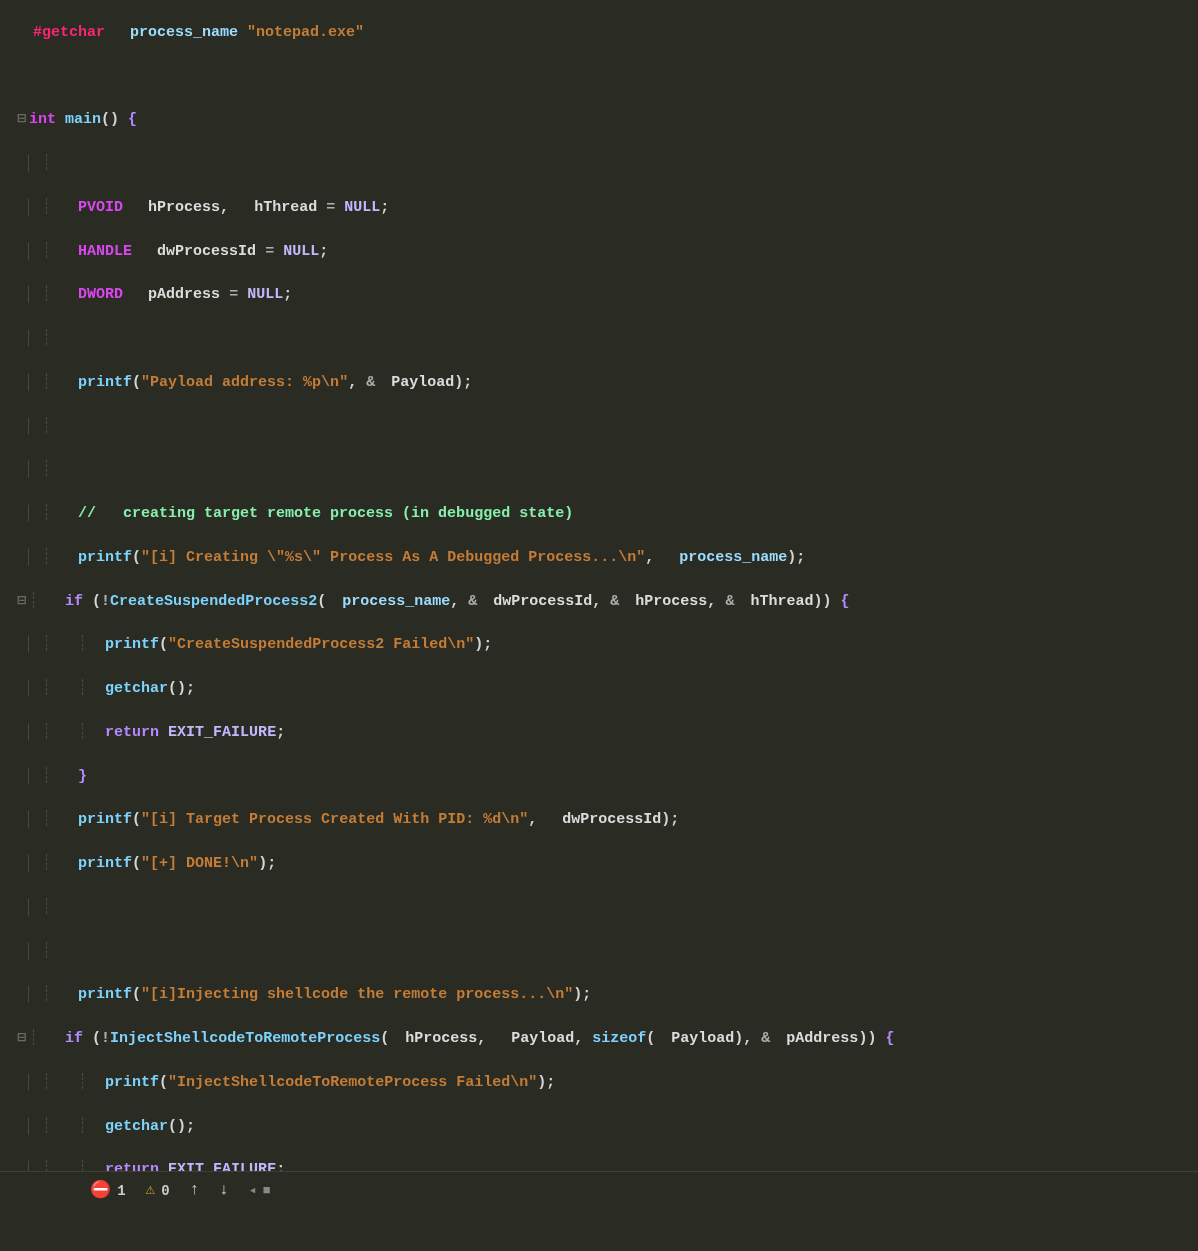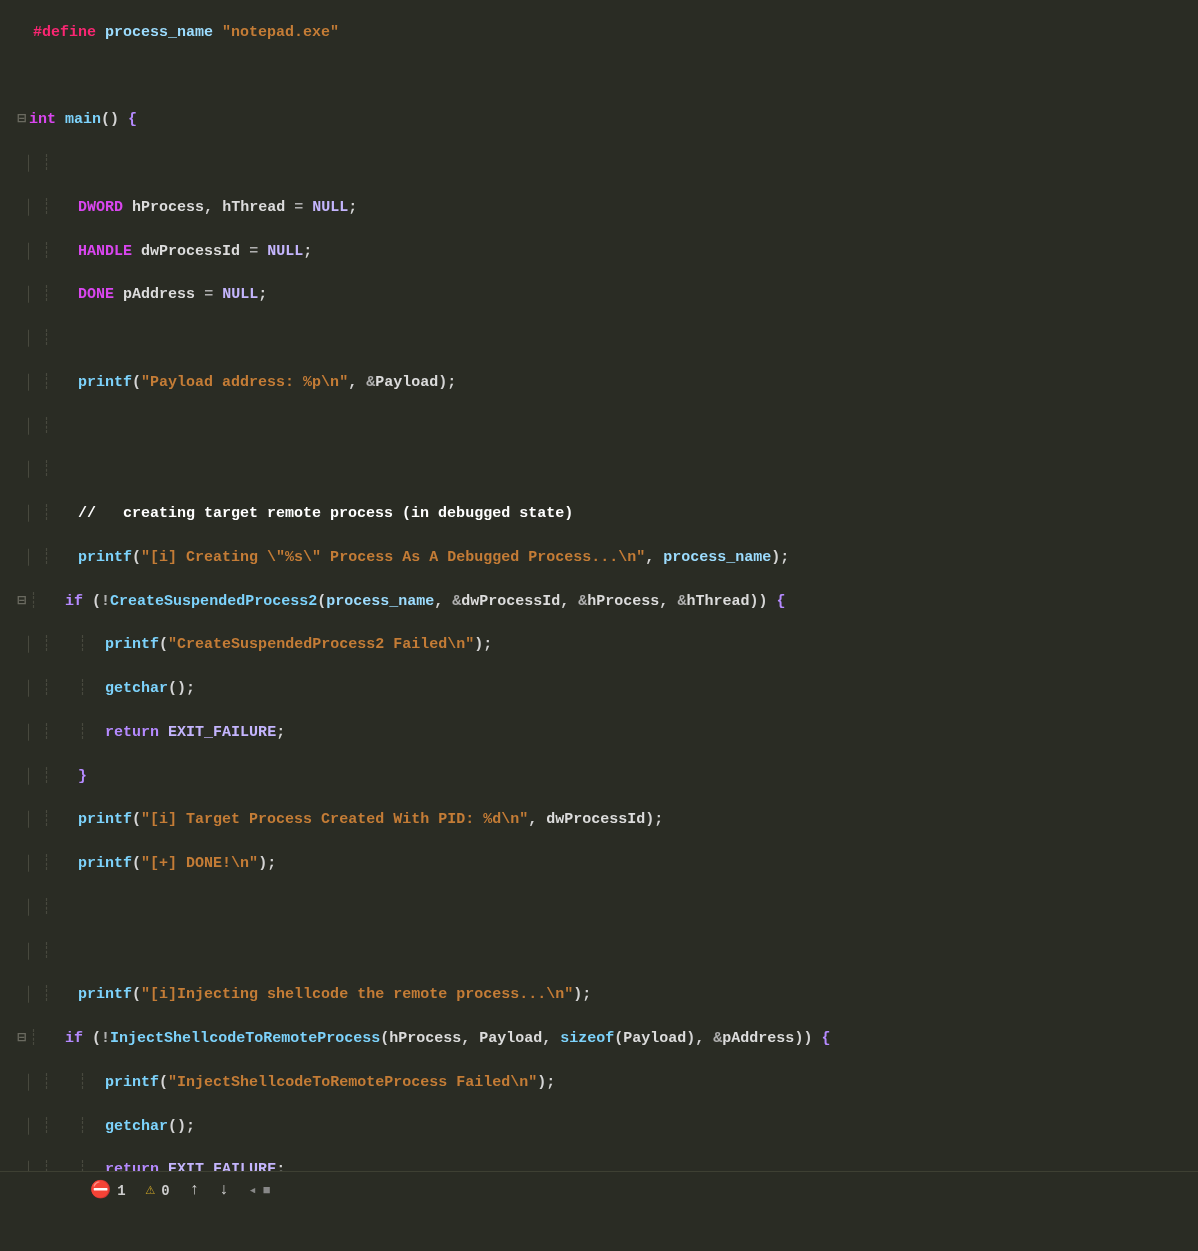--- a/index.html
+++ b/index.html
@@ -34,23 +34,23 @@
   display: block;
   height: 22px;
   line-height: 22px;
 }
 
 .kw-def   { color: #f92672; }
 .kw-type  { color: #d946ef; }
 .kw-if    { color: #b58aff; }
 .str      { color: #c47c36; }
 .fn       { color: #7dd3fc; }
-.ident    { color: #dcdcdc; }
+.ident    { color: #dcdcdc; margin-left: 16px; }
 .const    { color: #c4b5fd; }
-.comment  { color: #ffffff; margin-top: 16px; }
+.comment  { color: #86efac; margin-top: 16px; }
 .punct    { color: #d4d4d4; }
 .op       { color: #b0b0b0; }
 
 .fold-mark {
   color: #6a6a60;
   display: inline-block;
   width: 14px;
   text-align: center;
 }
 .guide {
@@ -93,27 +93,27 @@
   justify-content:space-around;
   color:#7a6aaa;
 }
 
 </style>
 </head>
 <body>
 
 <div class="editor">
 <div class="code">
-<span class="ln"><span class="guide">  </span><span class="kw-def">#define</span> <span class="ident" style="color:#9cdcfe;">process_name</span> <span class="str">"notepad.exe"</span></span>
+<span class="ln"><span class="guide">  </span><span class="kw-def">#getchar</span> <span class="ident" style="color:#9cdcfe;">process_name</span> <span class="str">"notepad.exe"</span></span>
 <span class="ln"></span>
 <span class="ln"><span class="fold-mark">⊟</span><span class="kw-type">int</span> <span class="fn">main</span><span class="punct">()</span> <span class="kw-if">{</span></span>
 <span class="ln"><span class="guide"> │ ┊</span></span>
-<span class="ln"><span class="guide"> │ ┊</span>   <span class="kw-type">DWORD</span> <span class="ident">hProcess</span><span class="punct">,</span> <span class="ident">hThread</span> <span class="op">=</span> <span class="const">NULL</span><span class="punct">;</span></span>
+<span class="ln"><span class="guide"> │ ┊</span>   <span class="kw-type">PVOID</span> <span class="ident">hProcess</span><span class="punct">,</span> <span class="ident">hThread</span> <span class="op">=</span> <span class="const">NULL</span><span class="punct">;</span></span>
 <span class="ln"><span class="guide"> │ ┊</span>   <span class="kw-type">HANDLE</span> <span class="ident">dwProcessId</span> <span class="op">=</span> <span class="const">NULL</span><span class="punct">;</span></span>
-<span class="ln"><span class="guide"> │ ┊</span>   <span class="kw-type">DONE</span> <span class="ident">pAddress</span> <span class="op">=</span> <span class="const">NULL</span><span class="punct">;</span></span>
+<span class="ln"><span class="guide"> │ ┊</span>   <span class="kw-type">DWORD</span> <span class="ident">pAddress</span> <span class="op">=</span> <span class="const">NULL</span><span class="punct">;</span></span>
 <span class="ln"><span class="guide"> │ ┊</span></span>
 <span class="ln"><span class="guide"> │ ┊</span>   <span class="fn">printf</span><span class="punct">(</span><span class="str">"Payload address: %p\n"</span><span class="punct">,</span> <span class="op">&amp;</span><span class="ident">Payload</span><span class="punct">);</span></span>
 <span class="ln"><span class="guide"> │ ┊</span></span>
 <span class="ln"><span class="guide"> │ ┊</span></span>
 <span class="ln"><span class="guide"> │ ┊</span>   <span class="comment">//   creating target remote process (in debugged state)</span></span>
 <span class="ln"><span class="guide"> │ ┊</span>   <span class="fn">printf</span><span class="punct">(</span><span class="str">"[i] Creating \"%s\" Process As A Debugged Process...\n"</span><span class="punct">,</span> <span class="ident" style="color:#9cdcfe;">process_name</span><span class="punct">);</span></span>
 <span class="ln"><span class="fold-mark">⊟</span><span class="guide">┊</span>   <span class="kw-if">if</span> <span class="punct">(</span><span class="op">!</span><span class="fn">CreateSuspendedProcess2</span><span class="punct">(</span><span class="ident" style="color:#9cdcfe;">process_name</span><span class="punct">,</span> <span class="op">&amp;</span><span class="ident">dwProcessId</span><span class="punct">,</span> <span class="op">&amp;</span><span class="ident">hProcess</span><span class="punct">,</span> <span class="op">&amp;</span><span class="ident">hThread</span><span class="punct">))</span> <span class="kw-if">{</span></span>
 <span class="ln"><span class="guide"> │ ┊   ┊  </span><span class="fn">printf</span><span class="punct">(</span><span class="str">"CreateSuspendedProcess2 Failed\n"</span><span class="punct">);</span></span>
 <span class="ln"><span class="guide"> │ ┊   ┊  </span><span class="fn">getchar</span><span class="punct">();</span></span>
 <span class="ln"><span class="guide"> │ ┊   ┊  </span><span class="kw-if">return</span> <span class="const">EXIT_FAILURE</span><span class="punct">;</span></span>

